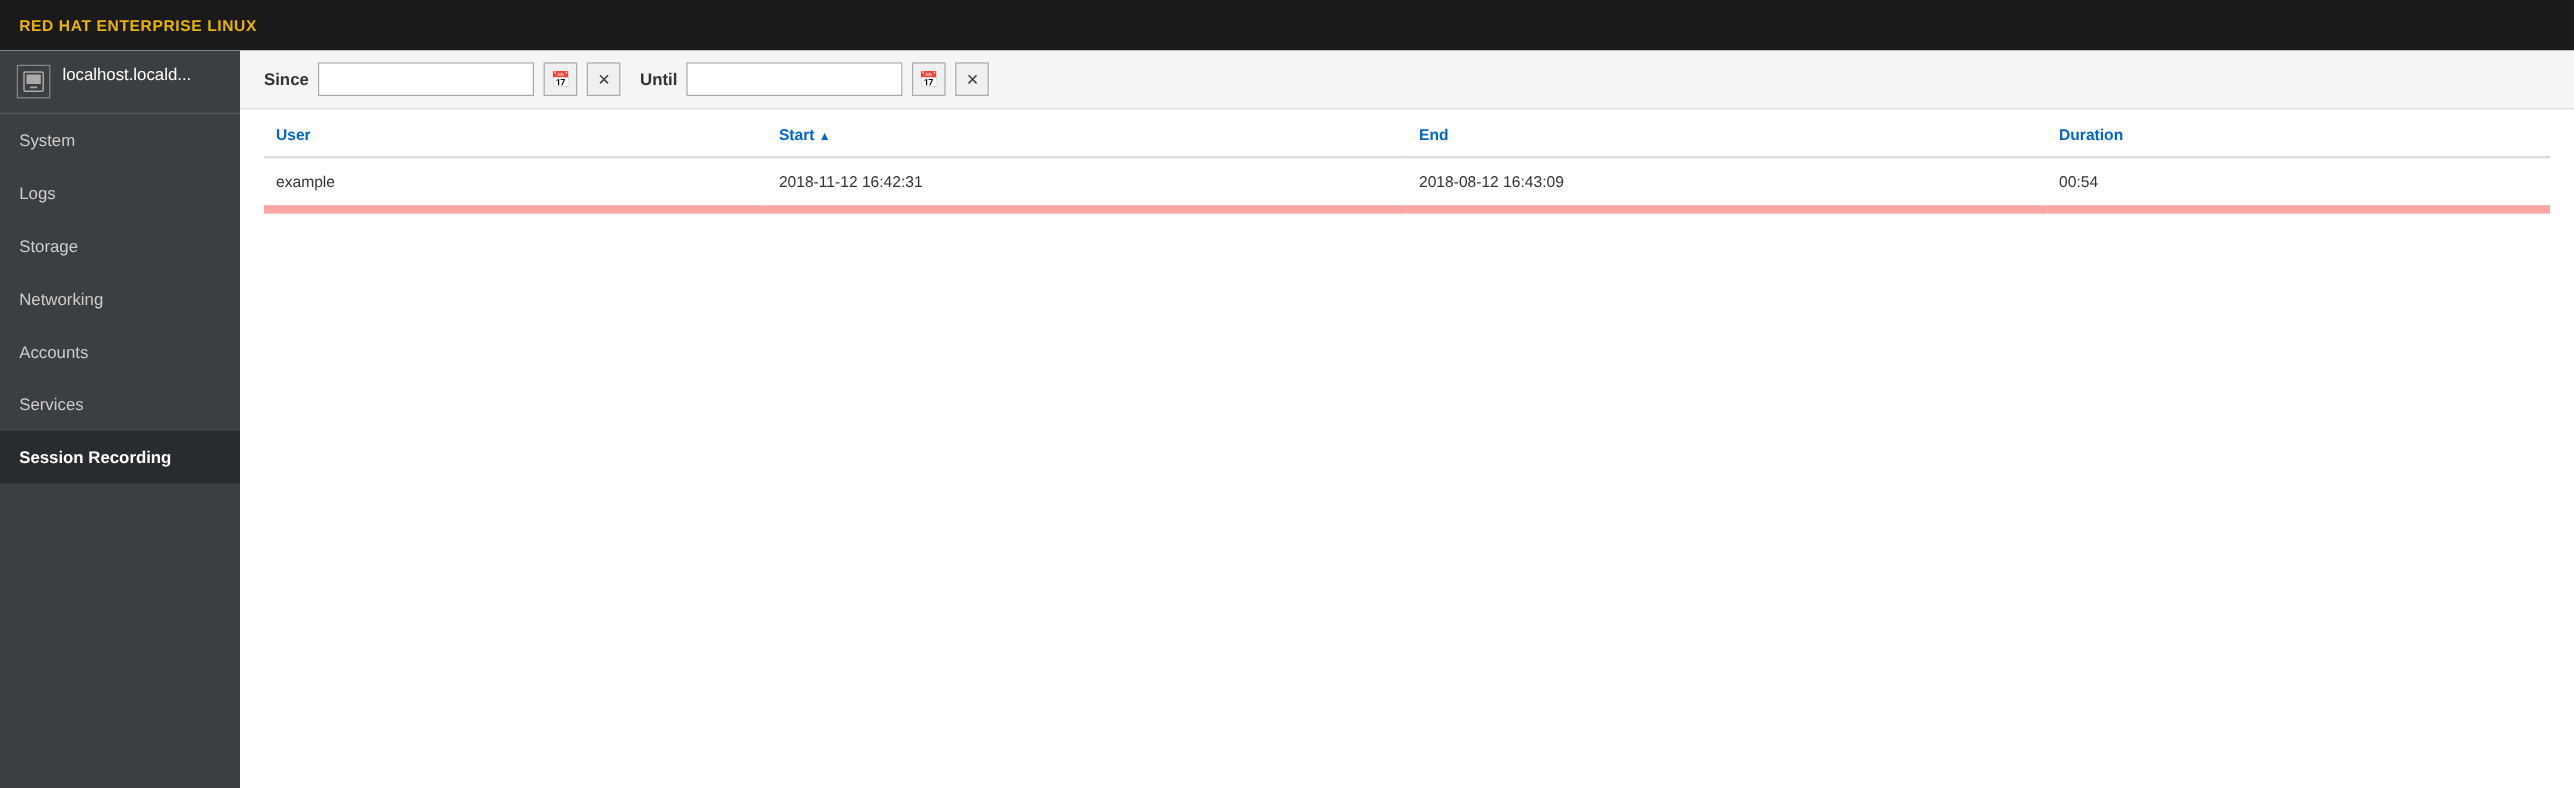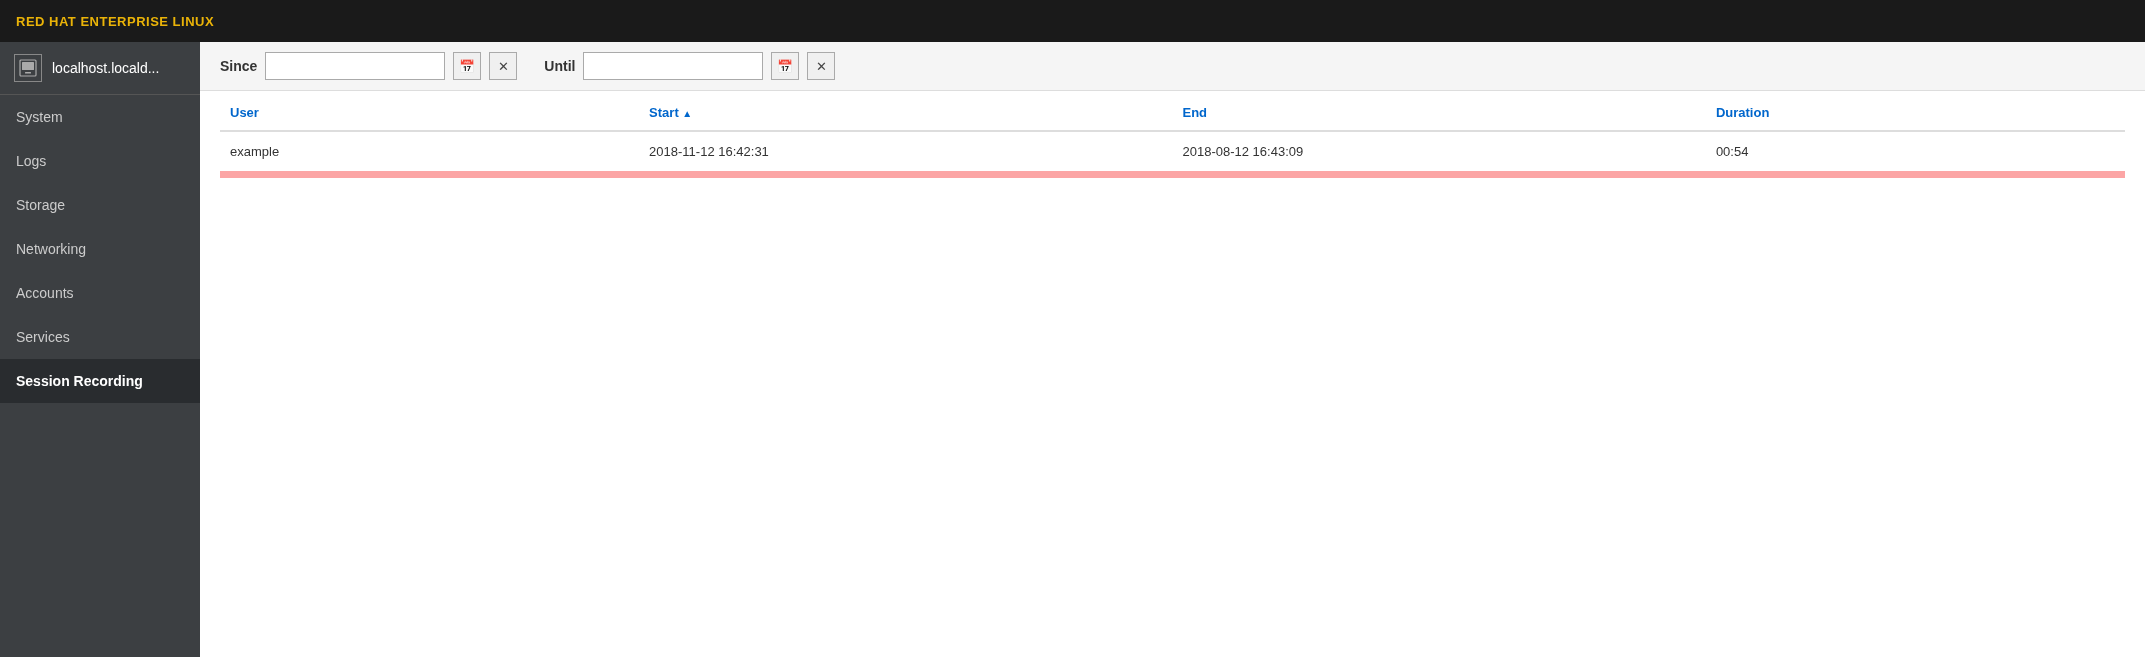--- a/index.html
+++ b/index.html
@@ -49,21 +49,21 @@
       width: 200px;
       background: #3c3f42;
       color: #ccc;
       display: flex;
       flex-direction: column;
       flex-shrink: 0;
     }
 
     #host-header {
       display: flex;
-      align-items: center;
+      align-items: flex-start;
       padding: 12px 14px;
       border-bottom: 1px solid #555;
       gap: 10px;
       color: #ffffff;
     }
 
     #host-icon {
       width: 28px;
       height: 28px;
       border: 1px solid #888;
@@ -101,21 +101,21 @@
       overflow: hidden;
     }
 
     
     #filter-bar {
       background: #f5f5f5;
       border-bottom: 1px solid #ddd;
       padding: 10px 20px;
       display: flex;
       align-items: flex-end;
-      gap: 27px;
+      gap: 16px;
       flex-shrink: 0;
     }
 
     .filter-group {
       display: flex;
       align-items: center;
       gap: 8px;
     }
 
     .filter-label {

